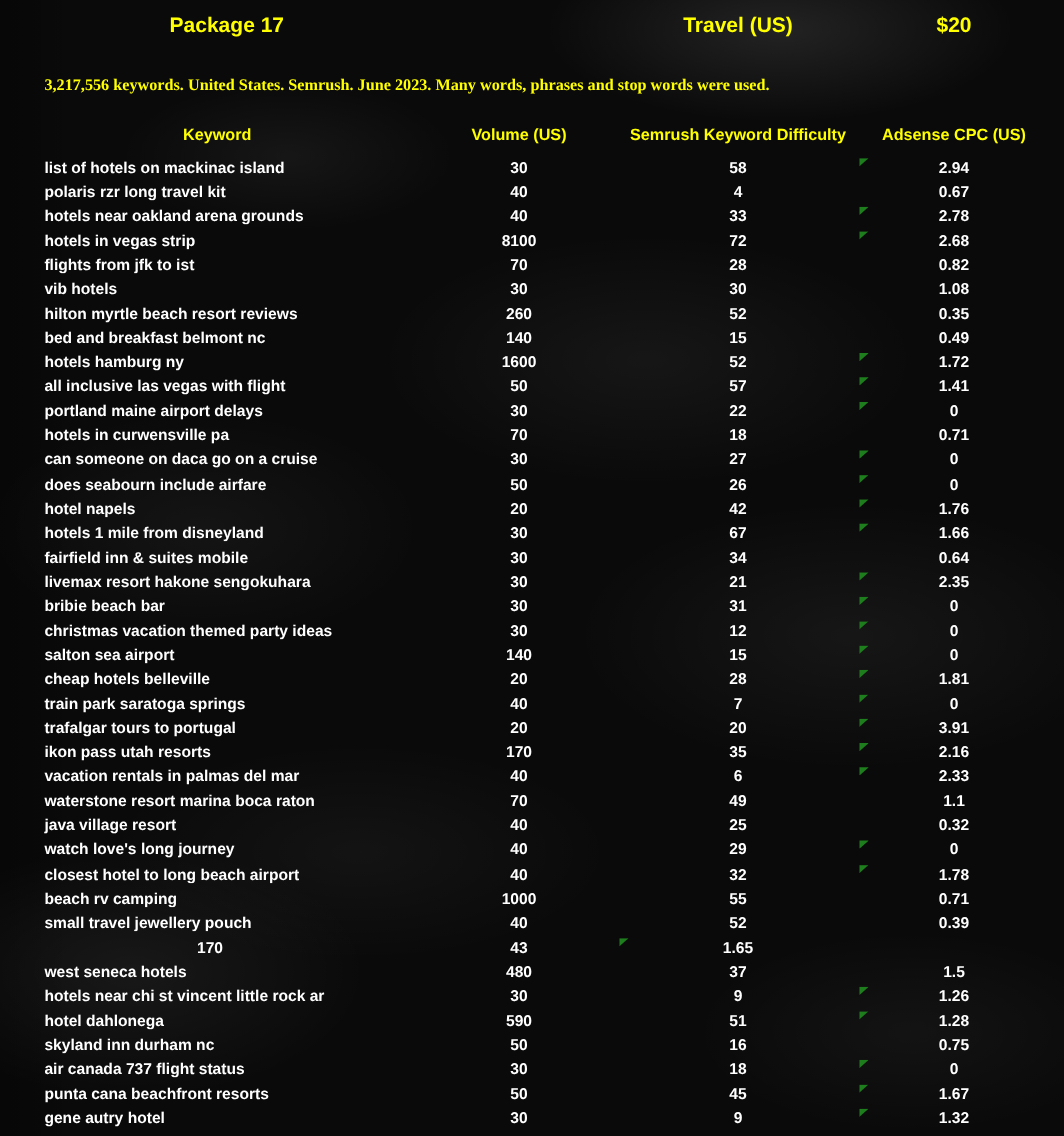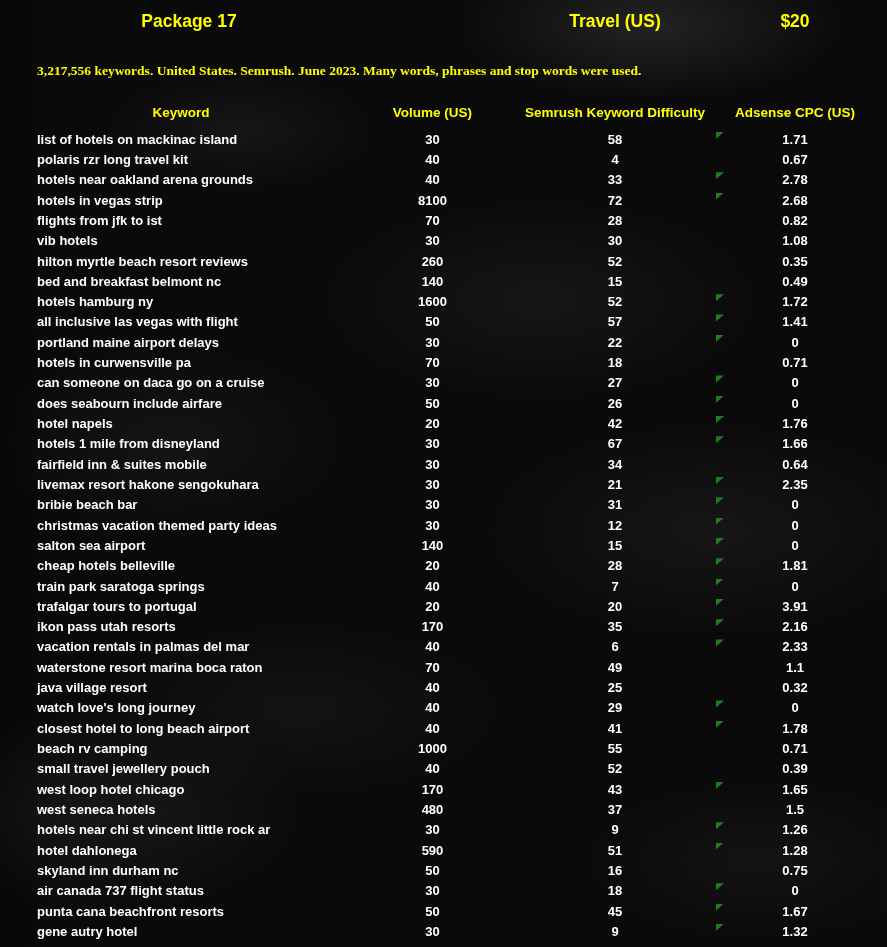--- a/index.html
+++ b/index.html
@@ -73,21 +73,21 @@
     <div class="cell">Adsense CPC (US)</div>
   </div>
 
   <div class="table-body">
     <div class="data-row grid-row">
       <div class="kw-cell">list of hotels on mackinac island</div>
       <div class="num-cell">30</div>
       <div class="num-cell">58</div>
       <div class="num-cell cpc-cell">
         <span class="flag" style="display: block;"></span>
-        <span>1.71</span>
+        <span>2.94</span>
       </div>
     </div>
 
     <div class="data-row grid-row">
       <div class="kw-cell">polaris rzr long travel kit</div>
       <div class="num-cell">40</div>
       <div class="num-cell">4</div>
       <div class="num-cell cpc-cell">
         
         <span>0.67</span>
@@ -360,21 +360,21 @@
       <div class="num-cell">29</div>
       <div class="num-cell cpc-cell">
         <span class="flag" style="display: block;"></span>
         <span>0</span>
       </div>
     </div>
 
     <div class="data-row grid-row">
       <div class="kw-cell">closest hotel to long beach airport</div>
       <div class="num-cell">40</div>
-      <div class="num-cell">41</div>
+      <div class="num-cell">32</div>
       <div class="num-cell cpc-cell">
         <span class="flag" style="display: block;"></span>
         <span>1.78</span>
       </div>
     </div>
 
     <div class="data-row grid-row">
       <div class="kw-cell">beach rv camping</div>
       <div class="num-cell">1000</div>
       <div class="num-cell">55</div>
@@ -388,21 +388,20 @@
       <div class="kw-cell">small travel jewellery pouch</div>
       <div class="num-cell">40</div>
       <div class="num-cell">52</div>
       <div class="num-cell cpc-cell">
         
         <span>0.39</span>
       </div>
     </div>
 
     <div class="data-row grid-row">
-      <div class="kw-cell">west loop hotel chicago</div>
       <div class="num-cell">170</div>
       <div class="num-cell">43</div>
       <div class="num-cell cpc-cell">
         <span class="flag" style="display: block;"></span>
         <span>1.65</span>
       </div>
     </div>
 
     <div class="data-row grid-row">
       <div class="kw-cell">west seneca hotels</div>

